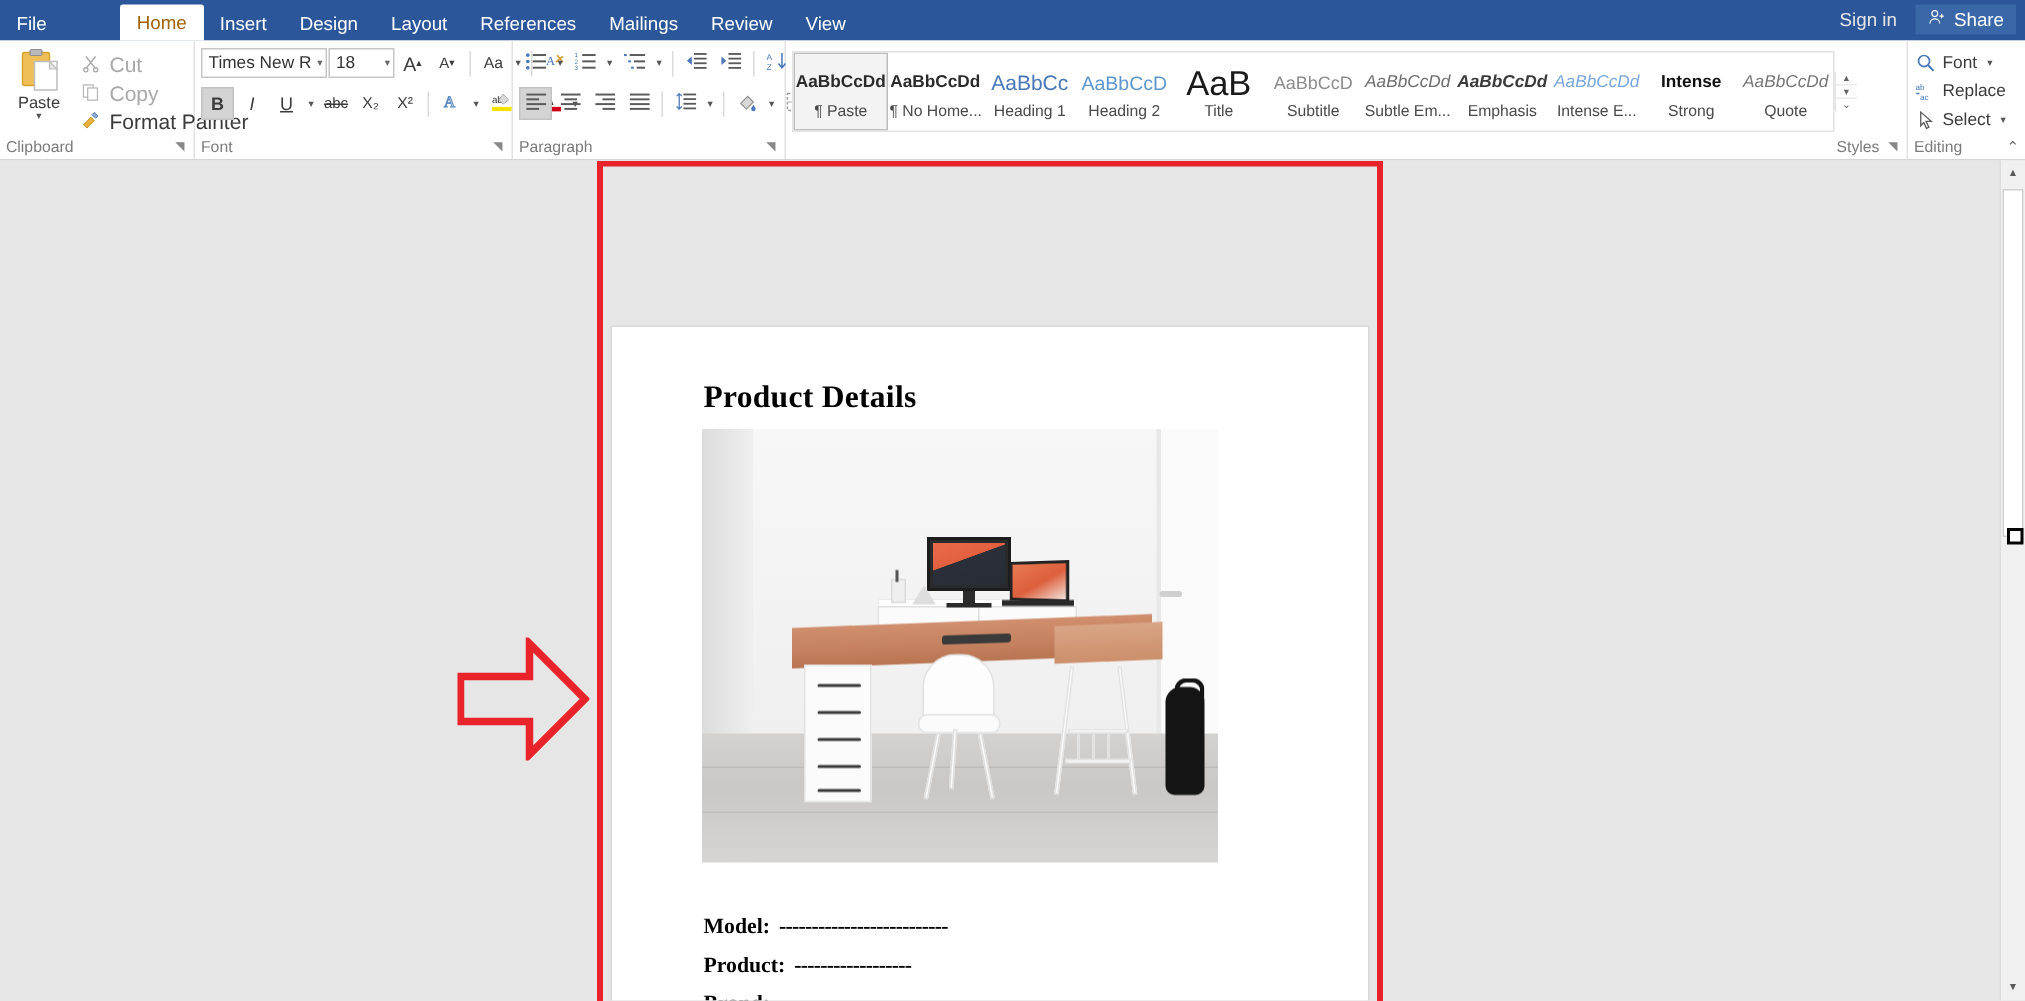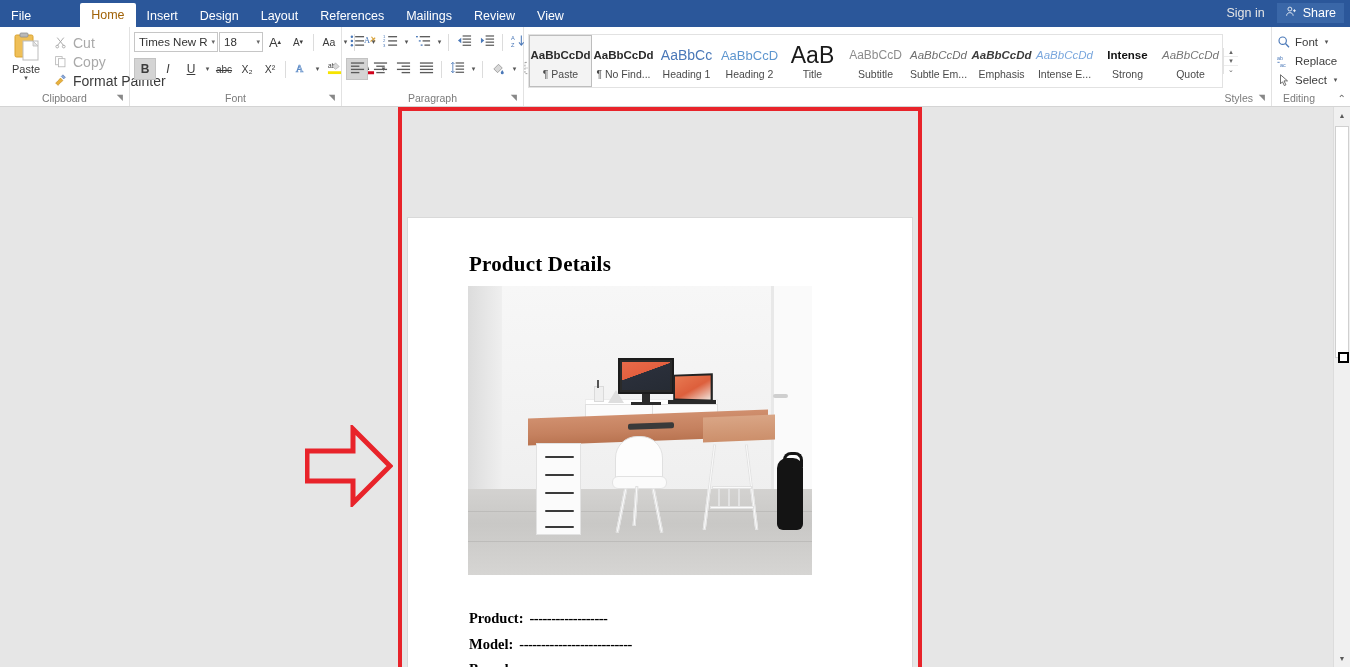--- a/index.html
+++ b/index.html
@@ -49,21 +49,21 @@
     position: absolute; top: 27px; left: 0; width: 1350px; height: 80px;
     background: #ffffff; border-bottom: 1px solid #d4d4d4;
     display: flex; align-items: stretch;
   }
   .group {
     position: relative; display: flex; flex-direction: column;
     border-right: 1px solid #e2e2e2; padding: 3px 4px 0 4px;
   }
   .group-body { flex: 1; display: flex; align-items: flex-start; }
   .group-label {
-    height: 15px; line-height: 15px; text-align: center;
+    height: 15px; line-height: 15px; text-align: left;
     font-size: 10.5px; color: #7b7b7b; position: relative;
   }
   .dlg {
     position: absolute; right: 2px; bottom: 1px;
     font-size: 8px; color: #888;
   }
 
   
   .g-clipboard { width: 130px; }
   .clip-inner { display: flex; gap: 2px; }
@@ -630,21 +630,21 @@
 
     <div class="group g-styles">
       <div class="group-body" style="padding-top:1px;align-items:center;">
         <div class="gallery" id="styles-gallery">
             <div class="style-item sel">
               <div class="style-prev" style="font-family:&quot;Liberation Sans&quot;,sans-serif;font-weight:bold;font-size:11.5px;color:#2b2b2b;">AaBbCcDd</div>
               <div class="style-name">¶ Paste</div>
             </div>
             <div class="style-item">
               <div class="style-prev" style="font-family:&quot;Liberation Sans&quot;,sans-serif;font-weight:bold;font-size:11.5px;color:#2b2b2b;">AaBbCcDd</div>
-              <div class="style-name">¶ No Find...</div>
+              <div class="style-name">¶ No Home...</div>
             </div>
             <div class="style-item">
               <div class="style-prev" style="font-family:&quot;Liberation Sans&quot;,sans-serif;font-size:14px;color:#4a78b8;">AaBbCc</div>
               <div class="style-name">Heading 1</div>
             </div>
             <div class="style-item">
               <div class="style-prev" style="font-family:&quot;Liberation Sans&quot;,sans-serif;font-size:13px;color:#5e96cf;">AaBbCcD</div>
               <div class="style-name">Heading 2</div>
             </div>
             <div class="style-item">
@@ -787,26 +787,26 @@
           <i style="left:12px;top:45px;width:2px;height:18px;"></i>
           <i style="left:22px;top:45px;width:2px;height:18px;"></i>
           <i style="left:32px;top:45px;width:2px;height:18px;"></i>
         </div>
 
         <div class="ph-bag"></div>
       </div>
 
       <div class="form" id="form-fields">
           <div class="form-row">
+            <span class="form-lbl">Model:</span>
+            <span class="form-dash">--------------------------</span>
+          </div>
+          <div class="form-row">
             <span class="form-lbl">Product:</span>
             <span class="form-dash">------------------</span>
-          </div>
-          <div class="form-row">
-            <span class="form-lbl">Model:</span>
-            <span class="form-dash">--------------------------</span>
           </div>
           <div class="form-row">
             <span class="form-lbl">Brand:</span>
             <span class="form-dash">----------------------</span>
           </div>
         </div>
     </div>
 
     <div class="red-arrow">
       <svg width="88" height="82" viewBox="0 0 88 82">

